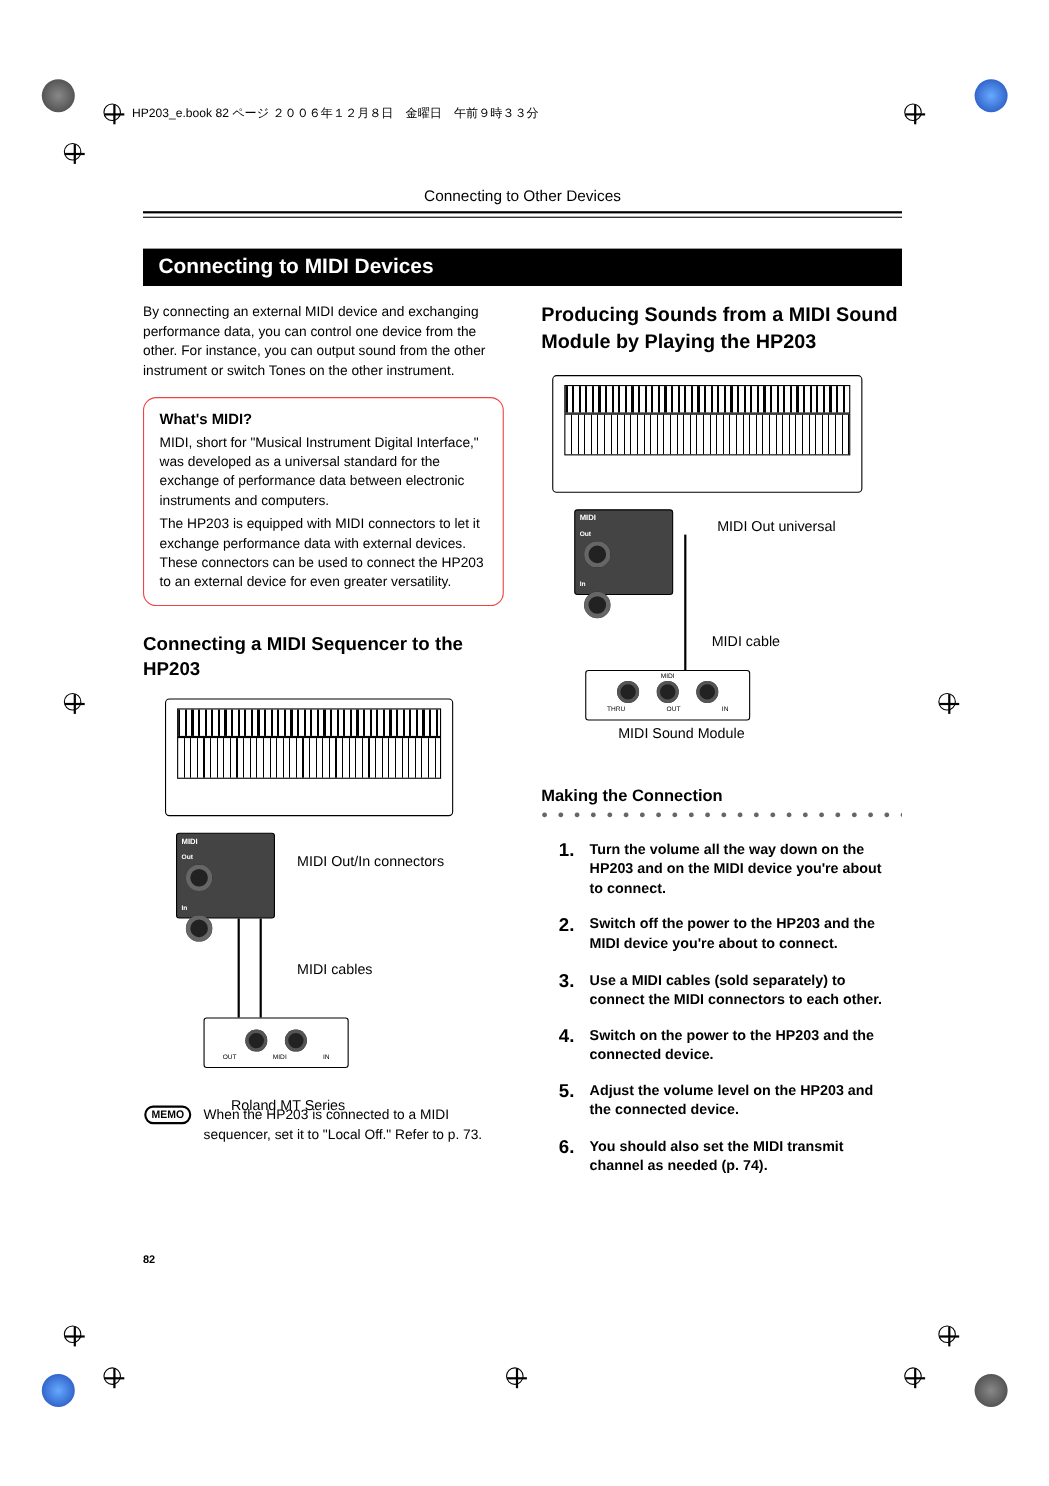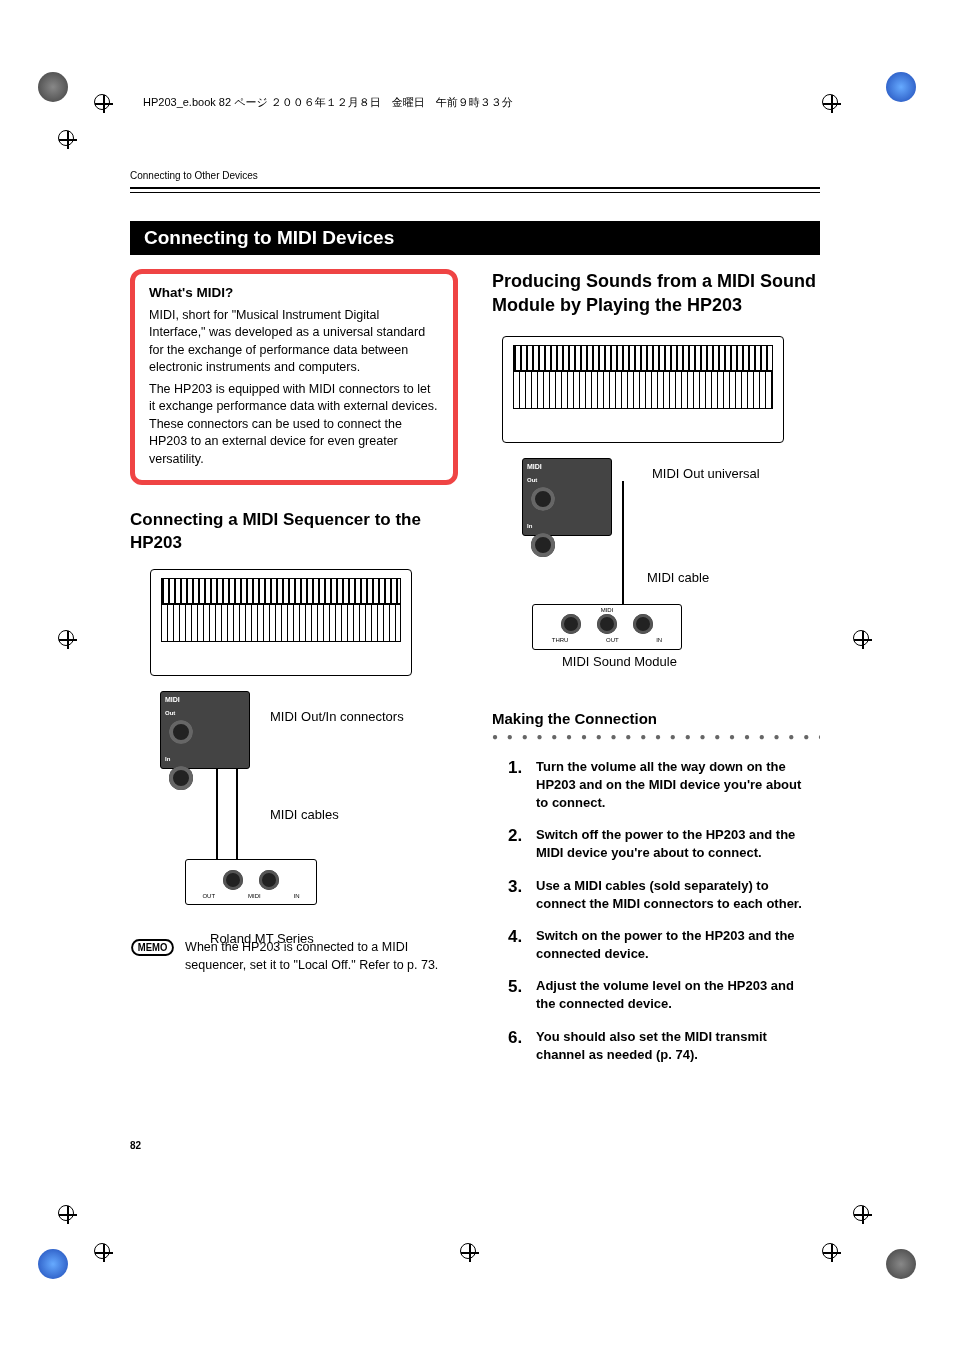--- a/index.html
+++ b/index.html
@@ -46,22 +46,23 @@
     left: 90px;
     font-size: 11px;
   }
   .page {
     position: absolute;
     left: 130px;
     top: 170px;
     width: 690px;
   }
   .breadcrumb {
-    font-size: 10px;
+    font-size: 14px;
     margin-bottom: 6px;
+    text-align: center;
   }
   .hr-main {
     border: none;
     border-top: 2px solid #000;
     border-bottom: 1px solid #000;
     height: 3px;
     margin: 0 0 28px 0;
   }
   .section-bar {
     background: #000;
@@ -78,21 +79,21 @@
   .col {
     flex: 1;
     min-width: 0;
   }
   .intro {
     font-size: 12.5px;
     line-height: 1.45;
     margin-bottom: 14px;
   }
   .callout {
-    border: 5px solid #ef4444;
+    border: 1px solid #ef4444;
     border-radius: 12px;
     padding: 10px 14px 12px 14px;
     font-size: 12.5px;
     line-height: 1.4;
   }
   .callout-title {
     font-weight: bold;
     font-size: 13.5px;
     margin-bottom: 4px;
   }
@@ -226,33 +227,34 @@
 <span class="crosshair ring" style="position:absolute; right:116px; top:94px;"></span>
 <span class="crosshair ring" style="position:absolute; left:58px; top:130px;"></span>
 <span class="crosshair ring" style="position:absolute; right:85px; top:630px;"></span>
 <span class="crosshair ring" style="position:absolute; left:58px; top:630px;"></span>
 <span class="crosshair ring" style="position:absolute; left:58px; bottom:130px;"></span>
 <span class="crosshair ring" style="position:absolute; right:85px; bottom:130px;"></span>
 <span class="crosshair ring" style="position:absolute; left:94px; bottom:92px;"></span>
 <span class="crosshair ring" style="position:absolute; right:116px; bottom:92px;"></span>
 <span class="crosshair ring" style="position:absolute; left:460px; bottom:92px;"></span>
 
-<div class="header-line" style="left:120px;margin-left:23px;">
+<div class="header-line" style="left:120px;">
   <span>HP203_e.book  82 ページ  ２００６年１２月８日　金曜日　午前９時３３分</span>
 </div>
 
 <div class="page">
   <div class="breadcrumb">Connecting to Other Devices</div>
   <hr class="hr-main">
 
   <div class="section-bar">Connecting to MIDI Devices</div>
 
   <div class="two-col">
 
     <div class="col">
+      <div class="intro">By connecting an external MIDI device and exchanging performance data, you can control one device from the other. For instance, you can output sound from the other instrument or switch Tones on the other instrument.</div>
 
       <div class="callout">
         <div class="callout-title">What's MIDI?</div>
         <div>MIDI, short for "Musical Instrument Digital Interface," was developed as a universal standard for the exchange of performance data between electronic instruments and computers.</div>
         <div style="margin-top:4px;">The HP203 is equipped with MIDI connectors to let it exchange performance data with external devices. These connectors can be used to connect the HP203 to an external device for even greater versatility.</div>
       </div>
 
       <div class="sub-heading">Connecting a MIDI Sequencer to the HP203</div>
 
       <div class="diagram">

